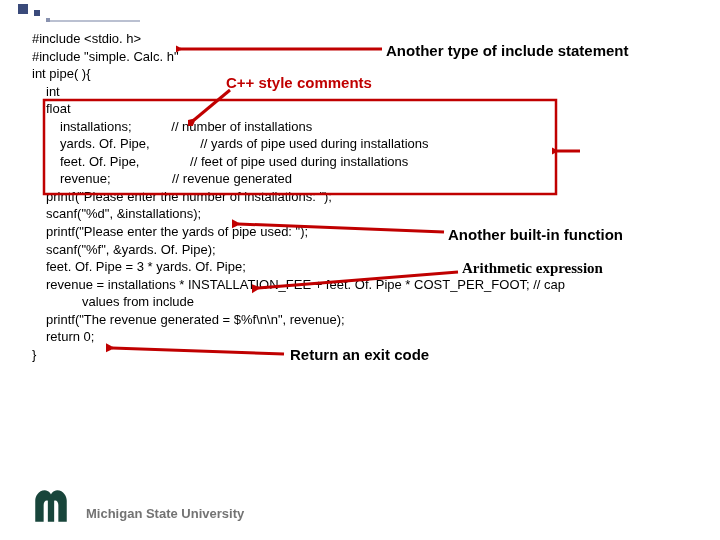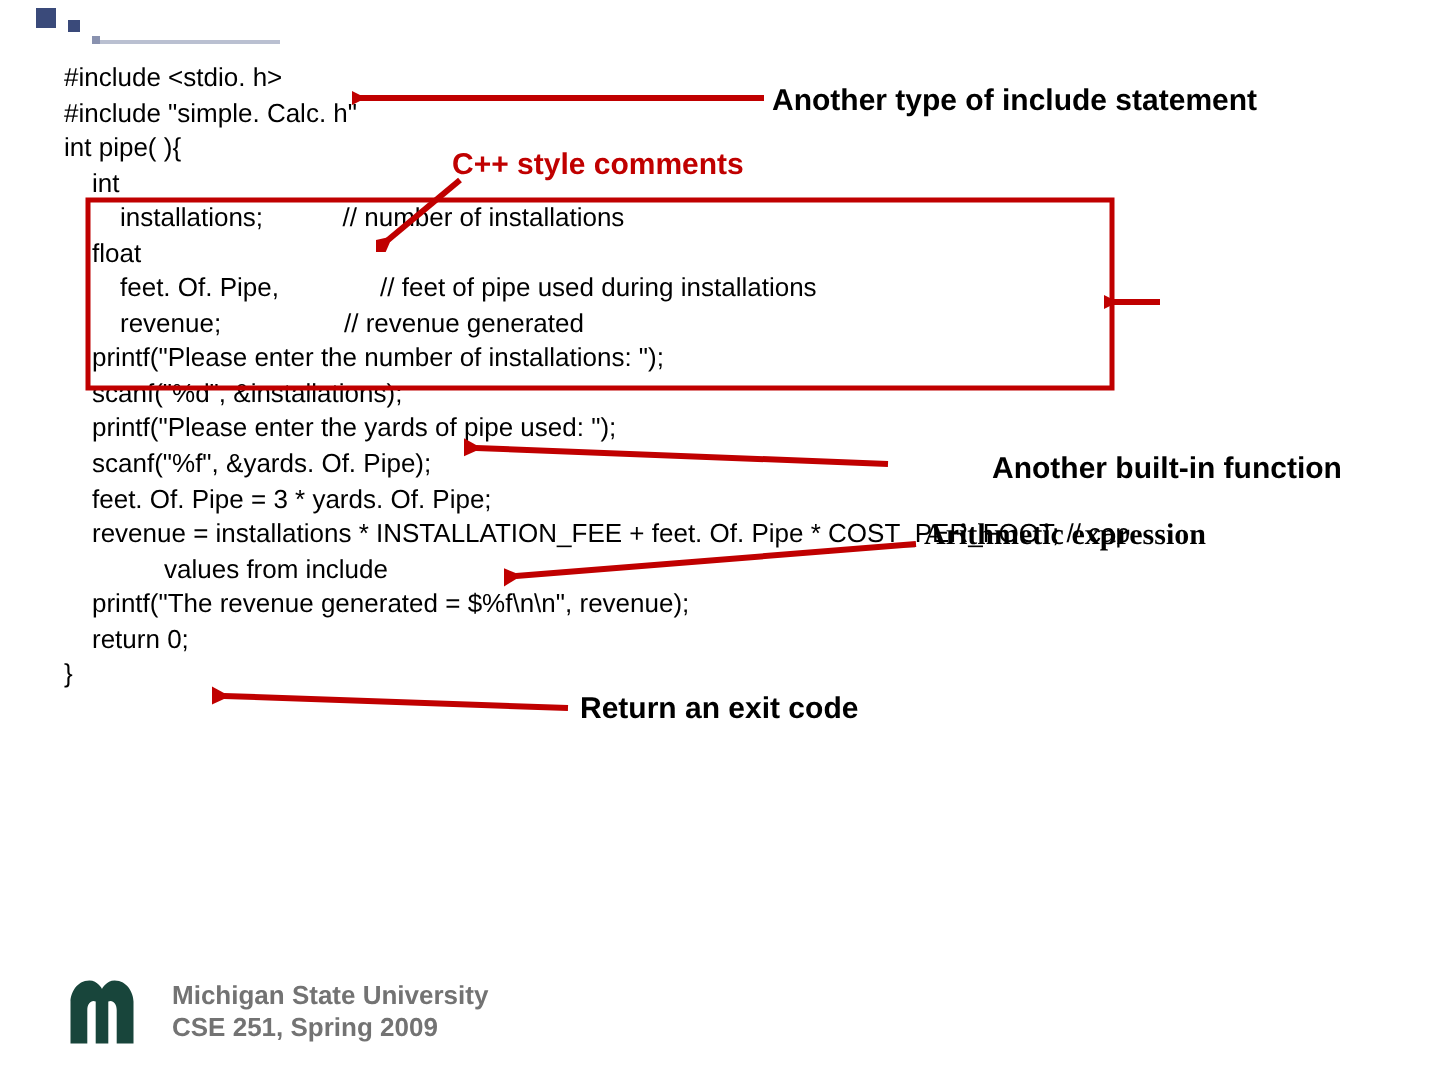--- a/index.html
+++ b/index.html
@@ -86,42 +86,43 @@
     <div class="sq med"></div>
     <div class="sq sm"></div>
     <div class="line"></div>
   </div>
 
   <div class="code-area">
     <div class="ln">#include &lt;stdio. h&gt;</div>
     <div class="ln">#include "simple. Calc. h"</div>
     <div class="ln">int pipe( ){</div>
     <div class="ln ind1">int</div>
+    <div class="ln ind1">float</div>
     <div class="ln ind2">installations;           // number of installations</div>
-    <div class="ln ind1">float</div>
+    <div class="ln ind2">yards. Of. Pipe,              // yards of pipe used during installations</div>
     <div class="ln ind2">feet. Of. Pipe,              // feet of pipe used during installations</div>
     <div class="ln ind2">revenue;                 // revenue generated</div>
     <div class="ln ind1">printf("Please enter the number of installations: ");</div>
     <div class="ln ind1">scanf("%d", &amp;installations);</div>
     <div class="ln ind1">printf("Please enter the yards of pipe used: ");</div>
     <div class="ln ind1">scanf("%f", &amp;yards. Of. Pipe);</div>
     <div class="ln ind1">feet. Of. Pipe = 3 * yards. Of. Pipe;</div>
     <div class="ln ind1">revenue = installations * INSTALLATION_FEE + feet. Of. Pipe * COST_PER_FOOT; // cap</div>
     <div class="ln ind3">values from include</div>
     <div class="ln ind1">printf("The revenue generated = $%f\n\n", revenue);</div>
     <div class="ln ind1">return 0;</div>
     <div class="ln">}</div>
   </div>
 
   <div class="ann" style="left:386px; top:42px;">Another type of include statement</div>
 
   <div class="ann red" style="left:226px; top:74px;">C++ style comments</div>
 
 
-  <div class="ann" style="left:448px; top:226px;margin-left:48px;">Another built-in function</div>
+  <div class="ann" style="left:448px; top:226px;">Another built-in function</div>
 
   <div class="ann" style="left:462px; top:260px;font-family:Liberation Serif, serif;">Arithmetic expression</div>
 
   <div class="ann" style="left:290px; top:346px;">Return an exit code</div>
 
   <svg class="arrow" style="left:176px; top:42px;" width="208" height="14">
     <defs>
         <marker id="ah1" markerWidth="8" markerHeight="8" refX="1" refY="3" orient="auto">
           <path d="M6,0 L0,3 L6,6 Z" fill="#c00000"></path>
         </marker>
@@ -177,16 +178,15 @@
     <line x1="178" y1="12" x2="6" y2="6" stroke="#c00000" stroke-width="3" marker-end="url(#ah6)"></line>
   </svg>
 
   <div class="logo">
     <svg viewBox="0 0 40 40" width="42" height="42">
       <path d="M5 36 L5 16 C5 12 8 6 14 6 C18 6 20 10 20 10 C20 10 22 6 26 6 C32 6 35 12 35 16 L35 36 L27 36 L27 20 C27 17 25 15 23 16 L23 36 L17 36 L17 16 C15 15 13 17 13 20 L13 36 Z" fill="#18453B"></path>
     </svg>
   </div>
   <div class="footer">
     <div>Michigan State University</div>
-    <div>CSE 251, Spring 2009</div>
   </div>
 
 </div>
 
 </body></html>

